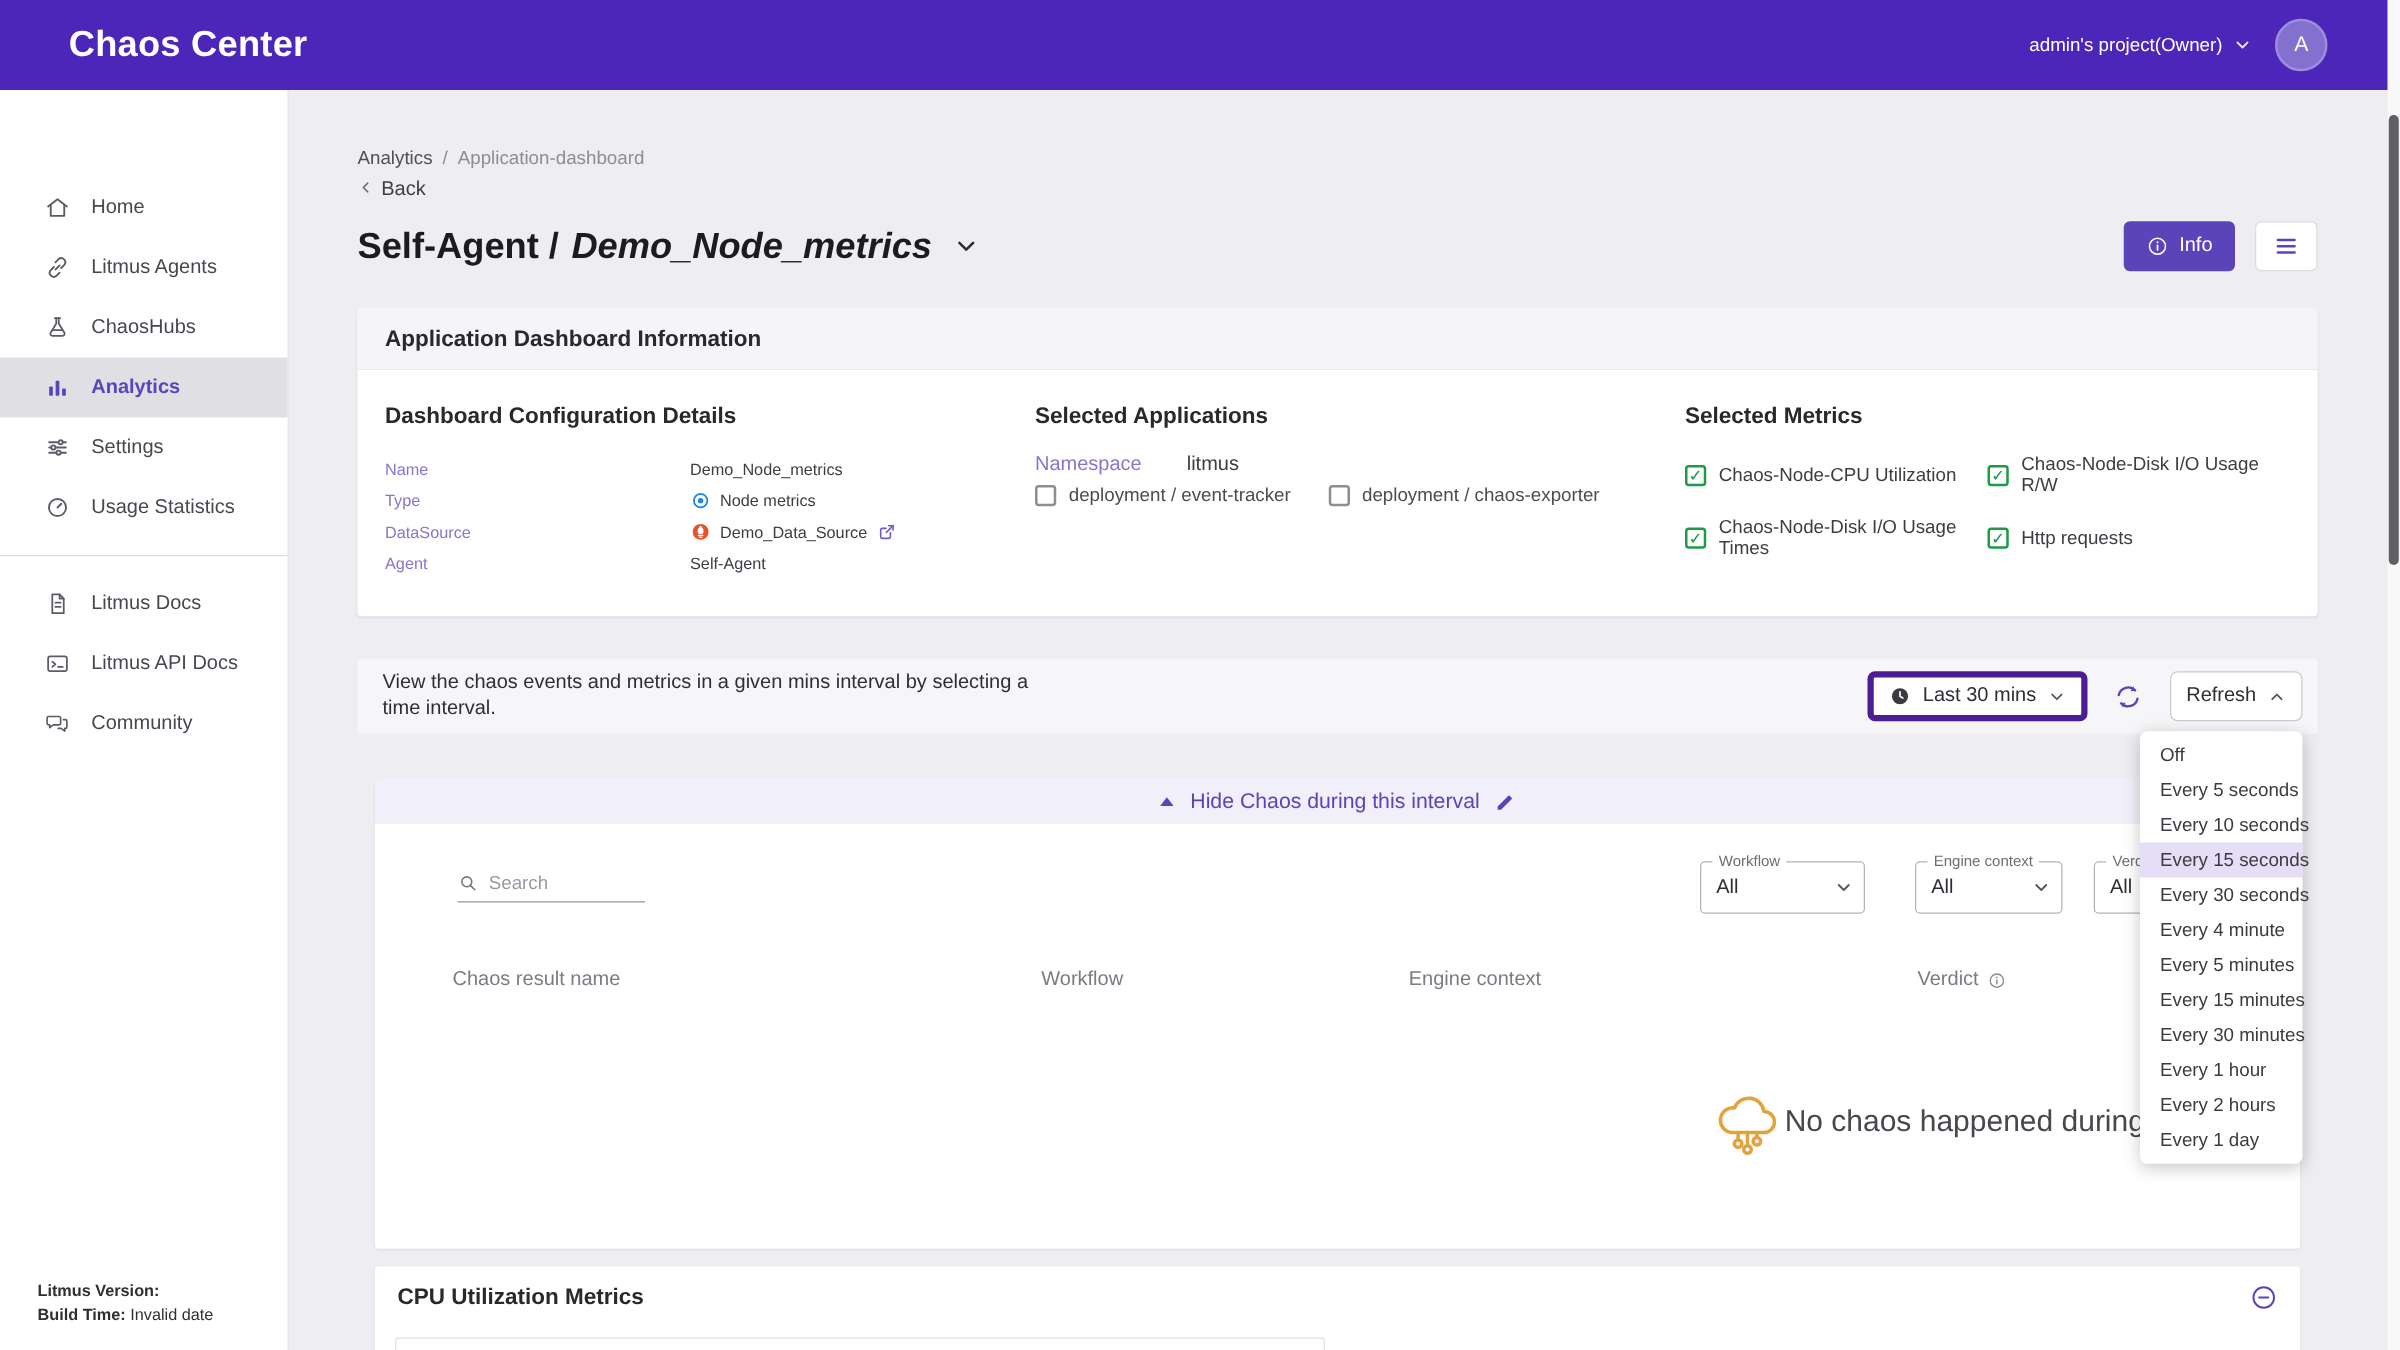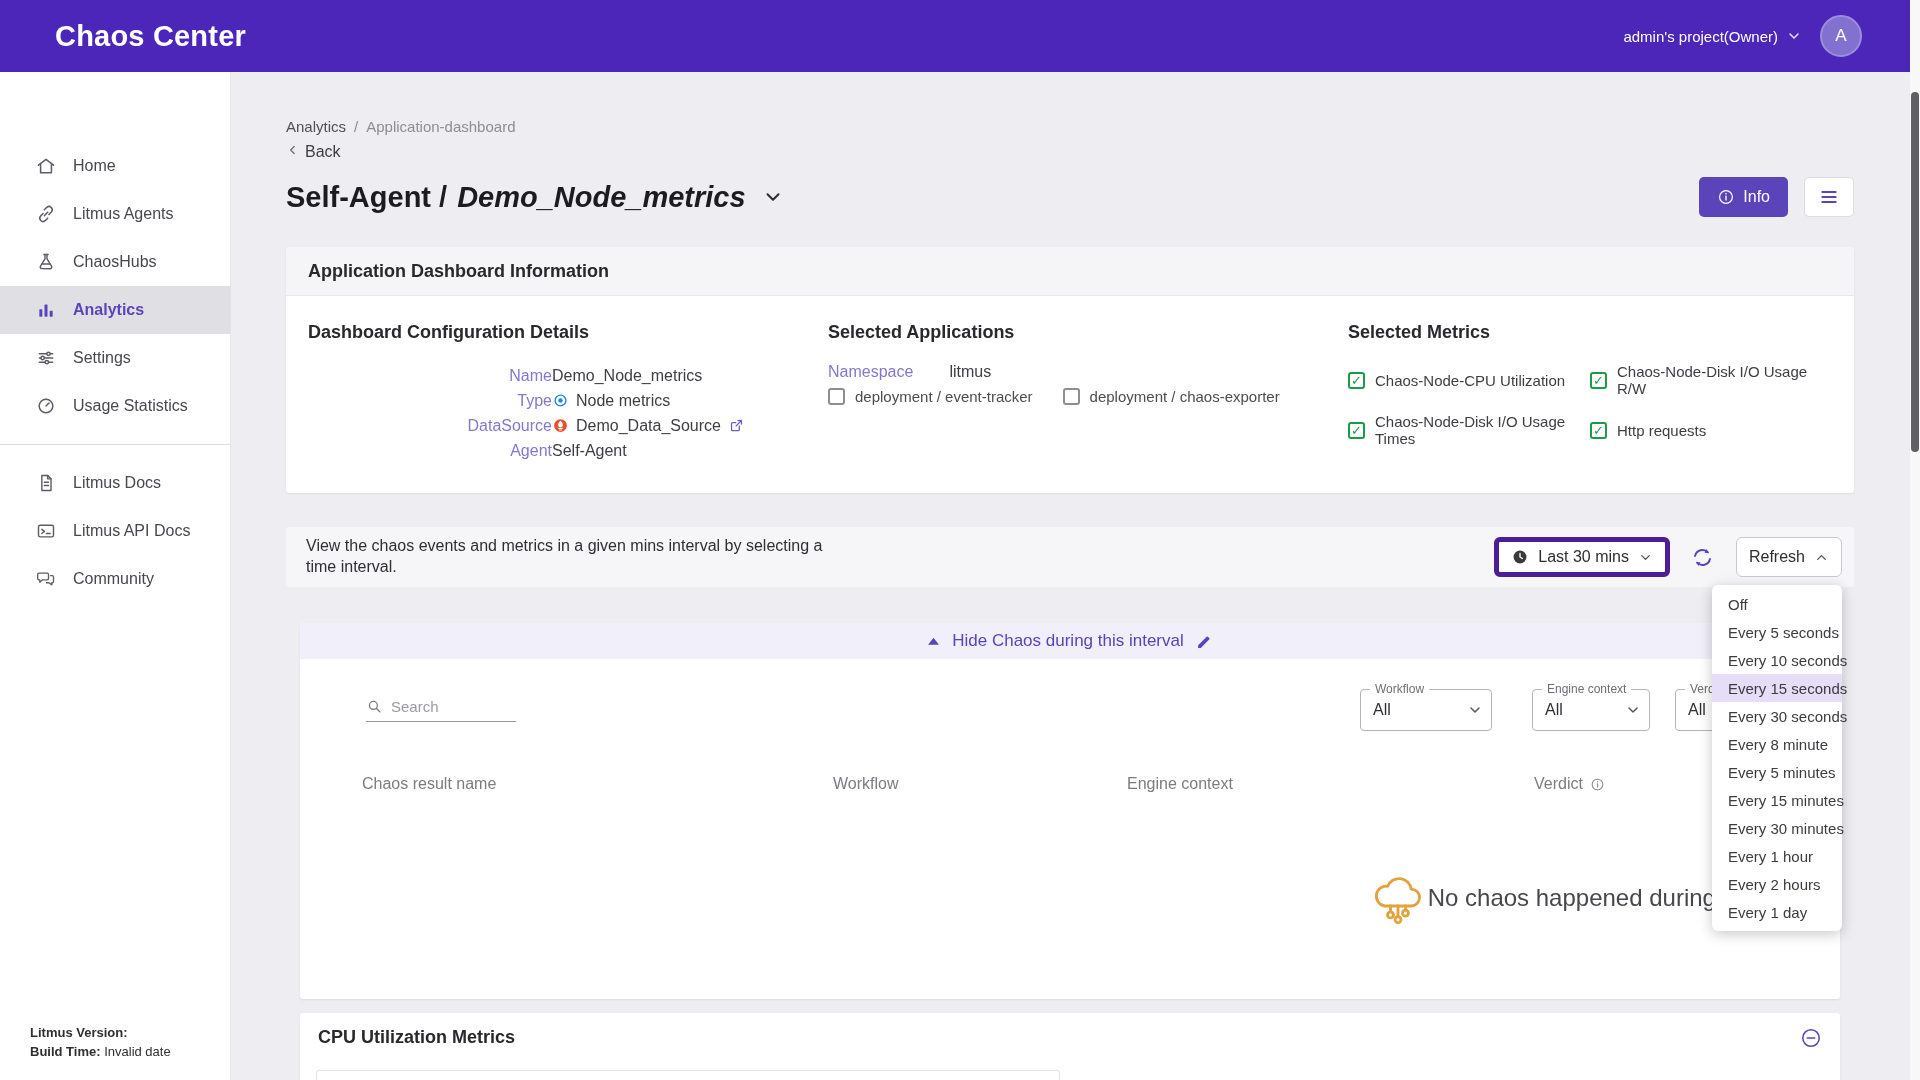--- a/index.html
+++ b/index.html
@@ -46,21 +46,21 @@
   .info-btn svg{width:18px;height:18px;}
   .menu-btn{width:50px;height:40px;background:#fff;border:1px solid #dcdce1;border-radius:5px;display:flex;align-items:center;justify-content:center;color:#5B44BA;cursor:pointer;}
   .menu-btn svg{width:20px;height:20px;}
 
   .card{background:#fff;border-radius:3px;box-shadow:0 1px 2px rgba(20,20,40,.08);}
   .card-header{height:49px;background:#f5f5f7;display:flex;align-items:center;padding:0 22px;font-weight:bold;font-size:18px;color:#28282d;border-bottom:1px solid #e8e8ec;border-radius:3px 3px 0 0;}
 
   .card1{margin-top:26px;}
   .card1-body{display:grid;grid-template-columns:520px 520px 1fr;padding:26px 22px 30px;}
   .col-title{font-weight:bold;font-size:18px;color:#28282d;margin-bottom:20px;}
-  .cfg-row{display:grid;grid-template-columns:244px 1fr;font-size:16px;min-height:25px;align-items:center;text-align:right;}
+  .cfg-row{display:grid;grid-template-columns:244px 1fr;font-size:13px;min-height:25px;align-items:center;}
   .cfg-label{color:#8377CE;}
   .cfg-value{color:#3d3d44;display:flex;align-items:center;gap:7px;}
   .cfg-value svg{width:17px;height:17px;}
   .ext-link{color:#6a5bc7;cursor:pointer;}
 
   .ns-row{display:flex;gap:36px;font-size:16px;margin-bottom:7px;}
   .ns-label{color:#8377CE;}
   .ns-value{color:#3d3d44;}
   .app-checks{display:flex;gap:30px;align-items:center;}
   .check-item{display:flex;align-items:center;gap:10px;font-size:15px;color:#4c4c52;cursor:pointer;}
@@ -394,21 +394,21 @@
           </svg>
       </div>
     </div>
 
     <div class="refresh-menu">
       <div class="menu-item">Off</div>
       <div class="menu-item">Every 5 seconds</div>
       <div class="menu-item">Every 10 seconds</div>
       <div class="menu-item selected">Every 15 seconds</div>
       <div class="menu-item">Every 30 seconds</div>
-      <div class="menu-item">Every 8 minute</div>
+      <div class="menu-item">Every 4 minute</div>
       <div class="menu-item">Every 5 minutes</div>
       <div class="menu-item">Every 15 minutes</div>
       <div class="menu-item">Every 30 minutes</div>
       <div class="menu-item">Every 1 hour</div>
       <div class="menu-item">Every 2 hours</div>
       <div class="menu-item">Every 1 day</div>
     </div>
   </section>
 
   <section class="card chaos-card">

